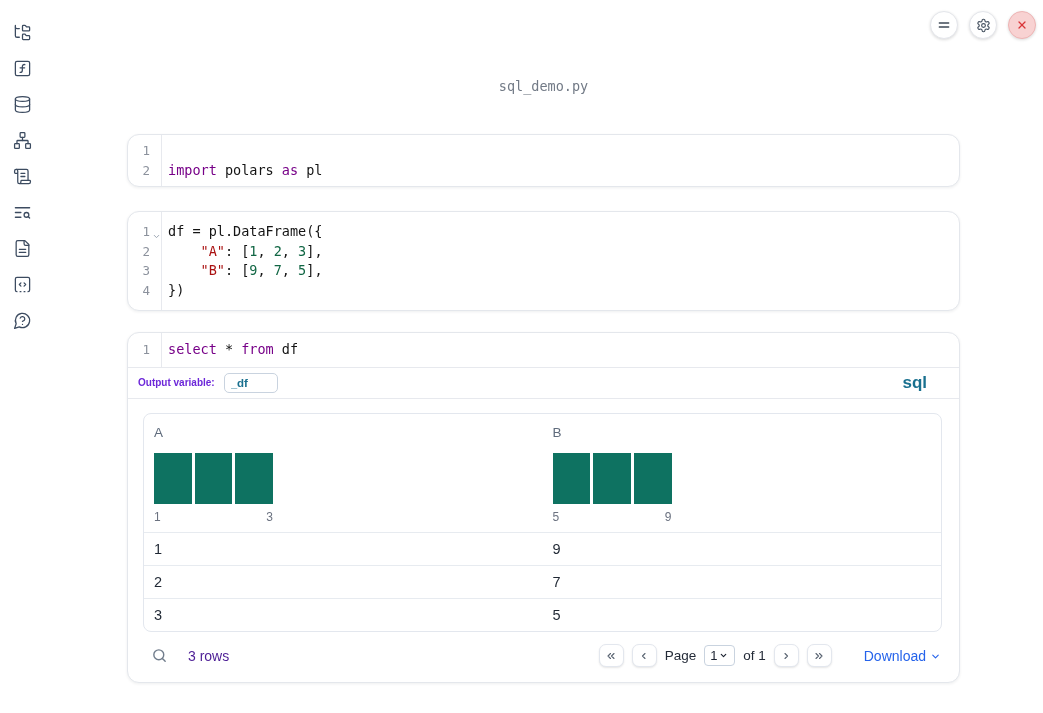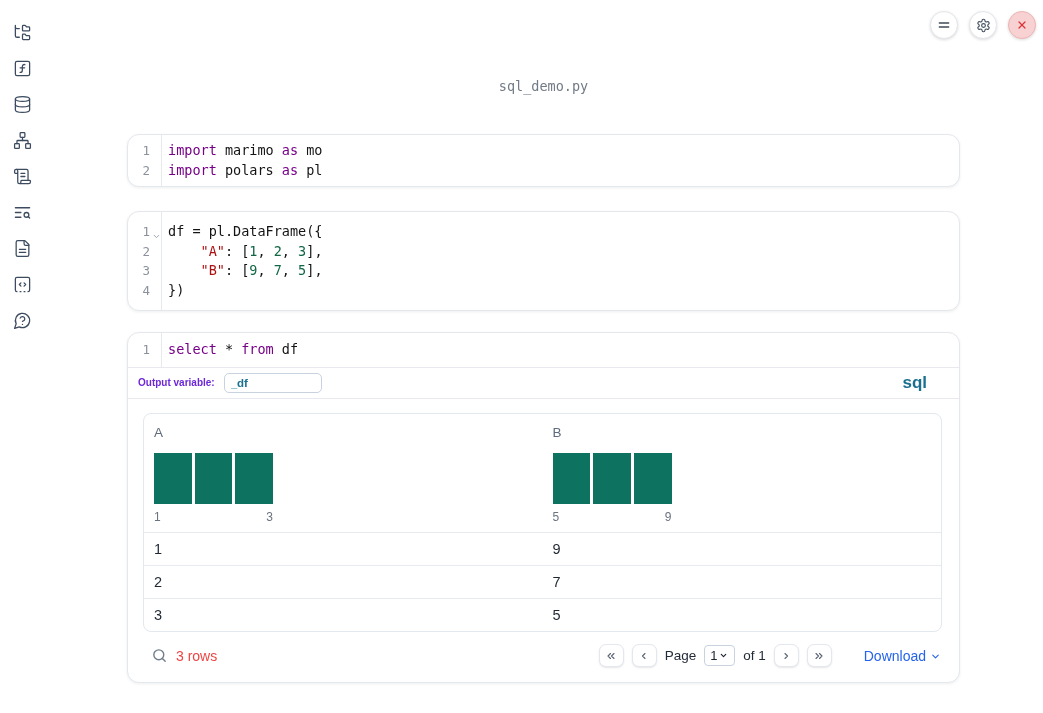--- a/index.html
+++ b/index.html
@@ -41,21 +41,21 @@
   .tok-kw  { color:#770088; }
   .tok-str { color:#aa1111; }
   .tok-num { color:#116644; }
   .tok-pl  { color:#141414; }
 
   
   .sql-editor { position:relative; padding:7px 0 7px 0; border-bottom:1px solid #e7e9ee; }
   .outvar-row { height:31px; display:flex; align-items:center; padding:0 10px;
     border-bottom:1px solid #e7e9ee; }
   .outvar-label { font-size:10px; font-weight:bold; color:#6d28d9; }
-  .outvar-input { margin-left:9px; width:98px; height:20px; border:1px solid #c9d3df;
+  .outvar-input { margin-left:9px; width:54px; height:20px; border:1px solid #c9d3df;
     border-radius:5px; font-family:"Liberation Sans", sans-serif; font-size:11.5px;
     font-weight:bold; color:#19708f; padding:0 6px; outline:none; }
   .lang-badge { margin-left:auto; margin-right:22px; font-size:17px; font-weight:bold; color:#19708f; }
 
   .output-area { padding:14px 17px 2px 15px; }
   .table-card { border:1px solid #e3e7ee; border-radius:8px; overflow:hidden; background:#fff; }
   .table-header { display:grid; grid-template-columns:1fr 1fr; }
   .col-header { padding:11px 10px 8px 10px; cursor:pointer; }
   .col-name { color:#5f6b7c; font-size:13.5px; }
   .hist { margin-top:13px; width:119px; }
@@ -63,21 +63,21 @@
   .hist-bars .bar { flex:1; }
   .hist-labels { display:flex; justify-content:space-between; color:#6b7280;
     font-size:12px; margin-top:6px; }
 
   .t-row { display:grid; grid-template-columns:1fr 1fr; height:33px; align-items:center;
     border-top:1px solid #e7ebf0; font-size:14.5px; color:#1f2733; }
   .t-cell { padding-left:10px; }
 
   .table-footer { display:flex; align-items:center; height:48px; padding:0 1px 0 8px; }
   .search-icon { width:17px; height:17px; color:#717d8c; cursor:pointer; flex:none; }
-  .row-count { margin-left:8px; font-size:14px; color:#ef4444; }
+  .row-count { margin-left:20px; font-size:14px; color:#4c1d95; }
   .pager { margin-left:auto; display:flex; align-items:center; gap:8px; }
   .pg-btn { width:25px; height:23px; background:#fff; border:1px solid #e3e7ee; border-radius:7px;
     box-shadow:0 1px 2px rgba(0,0,0,.10); display:flex; align-items:center; justify-content:center;
     color:#5a6472; cursor:pointer; }
   .pg-btn svg { width:12px; height:12px; }
   .page-label, .of-label { font-size:13.5px; color:#242b38; }
   .page-select { height:21px; min-width:31px; border:1px solid #c9d3df; border-radius:4px;
     display:inline-flex; align-items:center; padding:0 3px 0 5px; gap:2px; cursor:pointer;
     font-size:13px; color:#1b2230; }
   .page-select svg { width:9px; height:9px; color:#1b2230; }
@@ -186,21 +186,20 @@
 
 <div class="main">
 
   <div class="notebook-title">sql_demo.py</div>
 
   <div class="cell-card cell-1">
     <div class="gutter-divider"></div>
     <div>
         <div class="cm-line">
           <span class="cm-gutter">1</span>
-          <span class="cm-code"><span class="tok-kw">import</span><span class="tok-pl"> marimo </span><span class="tok-kw">as</span><span class="tok-pl"> mo</span></span>
         </div>
         <div class="cm-line">
           <span class="cm-gutter">2</span>
           <span class="cm-code"><span class="tok-kw">import</span><span class="tok-pl"> polars </span><span class="tok-kw">as</span><span class="tok-pl"> pl</span></span>
         </div>
       </div>
   </div>
 
   <div class="cell-card cell-2">
     <div class="gutter-divider"></div>

